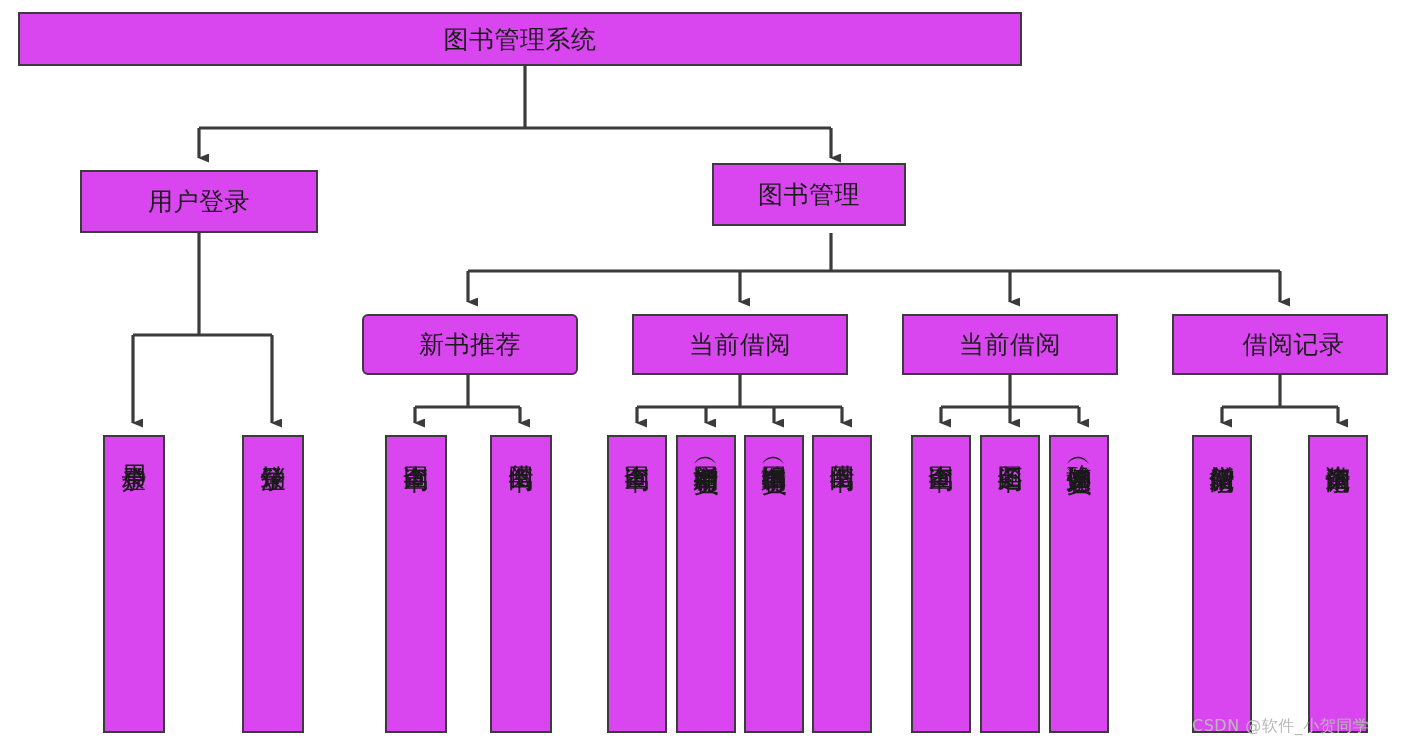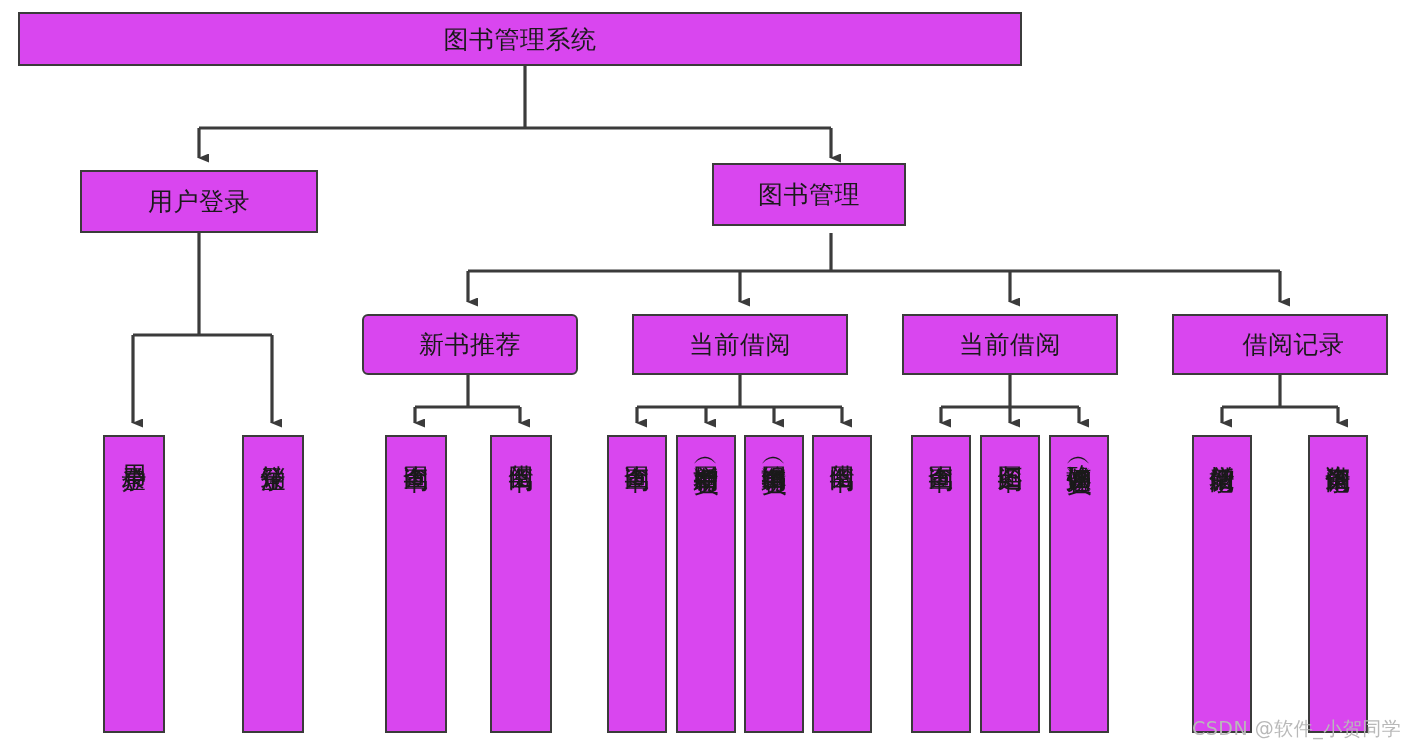--- a/index.html
+++ b/index.html
@@ -54,21 +54,21 @@
   .node.vert .label {
     writing-mode: vertical-rl;
     text-orientation: upright;
     font-size: 25px;
     line-height: 1.0;
     letter-spacing: 1px;
     white-space: nowrap;
   }
   .watermark {
     position: absolute;
-    font-size: 19px;
+    font-size: 16px;
     color: #b9b9b9;
     white-space: nowrap;
     letter-spacing: 0.5px;
   }
 </style>
 </head>
 <body>
 
 <div id="canvas">
 

